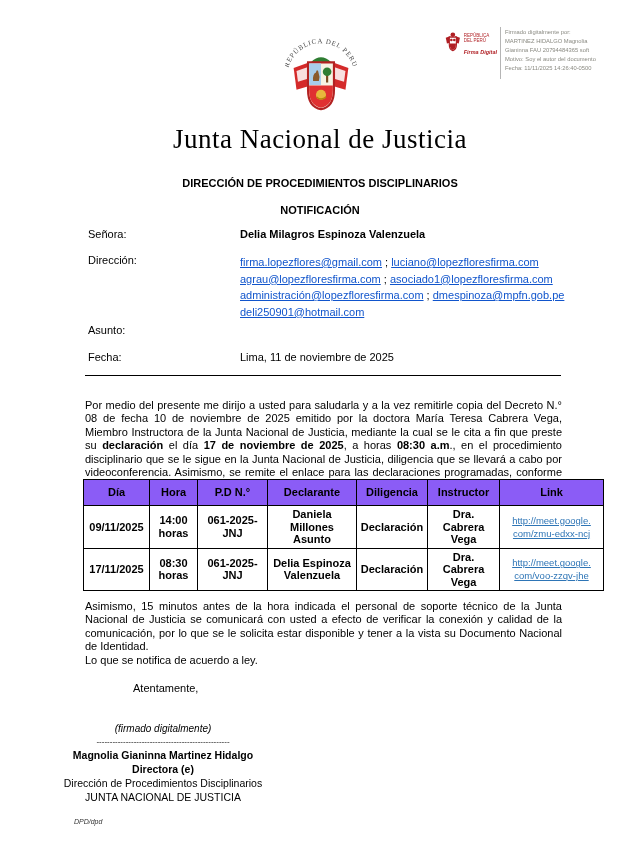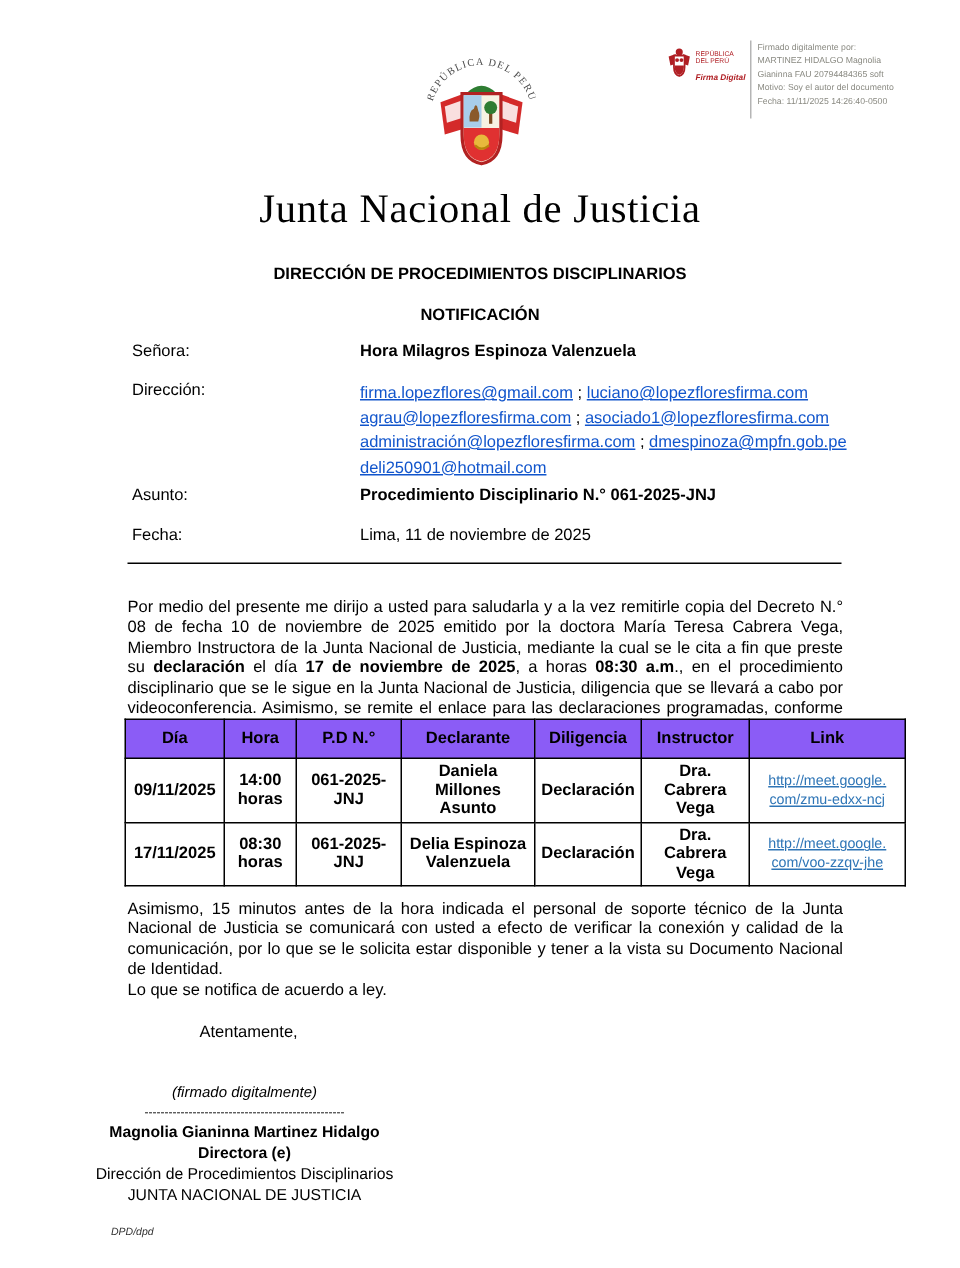--- a/index.html
+++ b/index.html
@@ -107,36 +107,35 @@
       <div>Fecha: 11/11/2025 14:26:40-0500</div>
     </div>
   </div>
 
   <div class="title">Junta Nacional de Justicia</div>
   <div class="subtitle">DIRECCIÓN DE PROCEDIMIENTOS DISCIPLINARIOS</div>
   <div class="doctype">NOTIFICACIÓN</div>
 
   <div class="frow" style="top:228px">
     <span class="lbl">Señora:</span>
-    <div class="val bold">Hora Milagros Espinoza Valenzuela</div>
+    <div class="val bold">Delia Milagros Espinoza Valenzuela</div>
   </div>
 
   <div class="frow" style="top:254px">
     <span class="lbl">Dirección:</span>
     <div class="val">
       <div class="email-line"><a class="email">firma.lopezflores@gmail.com</a><span> ; </span><a class="email">luciano@lopezfloresfirma.com</a></div>
       <div class="email-line"><a class="email">agrau@lopezfloresfirma.com</a><span> ; </span><a class="email">asociado1@lopezfloresfirma.com</a></div>
       <div class="email-line"><a class="email">administración@lopezfloresfirma.com</a><span> ; </span><a class="email">dmespinoza@mpfn.gob.pe</a></div>
       <div class="email-line"><a class="email">deli250901@hotmail.com</a></div>
     </div>
   </div>
 
   <div class="frow" style="top:324px">
     <span class="lbl">Asunto:</span>
-    <div class="val bold">Procedimiento Disciplinario N.° 061-2025-JNJ</div>
   </div>
 
   <div class="frow" style="top:351px">
     <span class="lbl">Fecha:</span>
     <div class="val">Lima, 11 de noviembre de 2025</div>
   </div>
 
   <div class="rule"></div>
 
   <div class="para p1"><span>Por medio del presente me dirijo a usted para saludarla y a la vez remitirle copia del Decreto N.° 08 de fecha 10 de noviembre de 2025 emitido por la doctora María Teresa Cabrera Vega, Miembro Instructora de la Junta Nacional de Justicia, mediante la cual se le cita a fin que preste su </span><span class="bold">declaración</span><span> el día </span><span class="bold">17 de noviembre de 2025</span><span>, a horas </span><span class="bold">08:30 a.m</span><span>., en el procedimiento disciplinario que se le sigue en la Junta Nacional de Justicia, diligencia que se llevará a cabo por videoconferencia. Asimismo, se remite el enlace para las declaraciones programadas, conforme se indica:</span></div>

